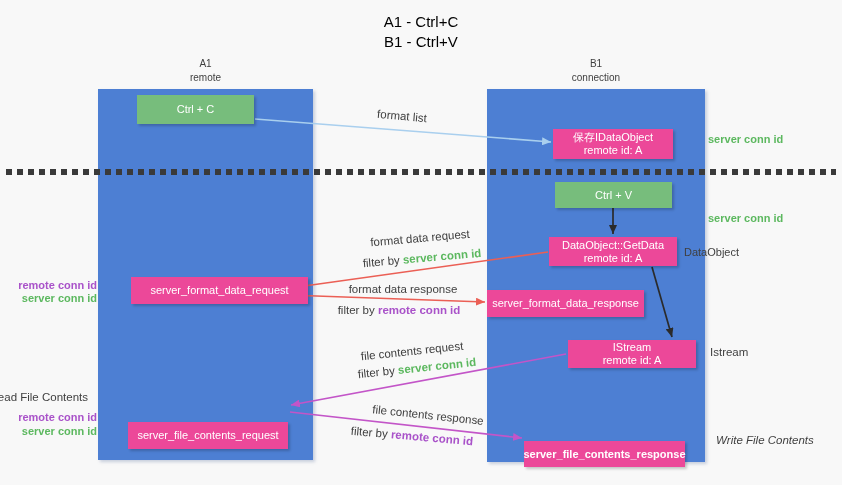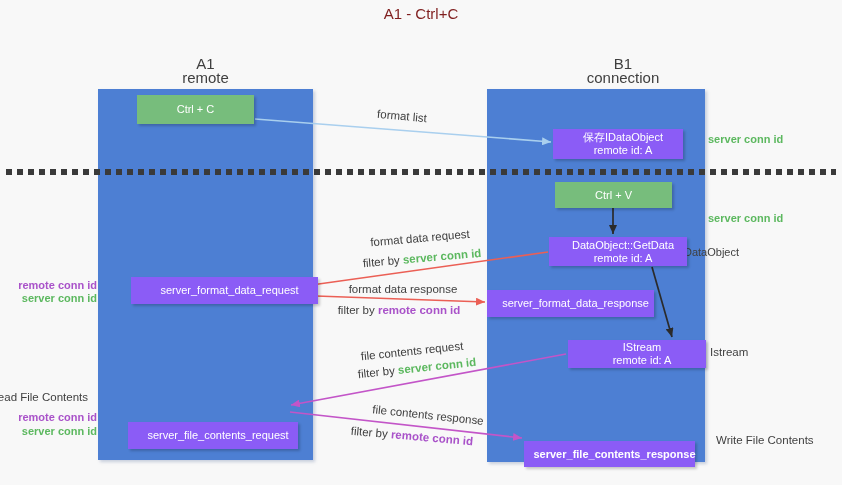--- a/index.html
+++ b/index.html
@@ -3,67 +3,68 @@
 <meta charset="utf-8">
 <style>
   html,body { margin:0; padding:0; background:#f8f8f8; }
   .canvas {
     position:relative; width:842px; height:485px; overflow:hidden;
     background:#f8f8f8;
     font-family:"Liberation Sans", sans-serif;
     color:#3f3f3f;
   }
   .title {
-    position:absolute; top:4px; left:0; right:0;
-    text-align:center; font-size:15px; line-height:20px; color:#7f1d1d;
+    position:absolute; top:12px; left:0; right:0;
+    text-align:center; font-size:15px; line-height:20px; color:#000000;
   }
   .lane {
     position:absolute; background:#4d7fd3;
     box-shadow:2px 2px 3px rgba(110,130,170,0.35);
   }
   .lane-header {
-    position:absolute; text-align:center; font-size:15px; line-height:14px; color:#3f3f3f;
+    position:absolute; text-align:center; font-size:10px; line-height:14px; color:#3f3f3f;
   }
   .divider {
     position:absolute; left:6px; top:169px; width:830px; height:6px;
     background:repeating-linear-gradient(90deg,#3a3a3a 0 6px, transparent 6px 11px);
   }
   .node {
     position:absolute; z-index:6;
     display:flex; flex-direction:column; justify-content:center; align-items:center;
     color:#ffffff; font-size:11px; line-height:13px; text-align:center;
     box-shadow:1.5px 1.5px 2.5px rgba(0,0,0,0.2);
   }
   .green-node  { background:#77bd7c; }
-  .orange-node { background:#8b5cf6;padding-left:10px; }
+  .orange-node { background:#ec4899; }
   .arrows { position:absolute; left:0; top:0; z-index:5; pointer-events:none; }
   .flabel {
     position:absolute; z-index:7; white-space:nowrap;
     font-size:11.5px; color:#3f3f3f;
   }
   .side { position:absolute; white-space:nowrap; font-size:11px; color:#3f3f3f; }
   .tg { color:#5cb85f; font-weight:bold; }
   .tp { color:#a952c9; font-weight:bold; }
   .plain { font-weight:normal; color:#3f3f3f; }
   .ralign { text-align:right; }
 </style>
 </head>
 <body>
 
 <div class="canvas">
 
   <div class="title">
     <div>A1 - Ctrl+C</div>
+    <div>B1 - Ctrl+V</div>
   </div>
 
   <div class="lane-header" style="left:98px; top:57px; width:215px;">
     <div>A1</div>
     <div>remote</div>
   </div>
-  <div class="lane-header" style="left:514px; top:57px; width:218px;">
+  <div class="lane-header" style="left:487px; top:57px; width:218px;">
     <div>B1</div>
     <div>connection</div>
   </div>
 
   <div class="lane" style="left:98px; top:89px; width:215px; height:371px;"></div>
   <div class="lane" style="left:487px; top:89px; width:218px; height:373px;"></div>
 
   <div class="divider"></div>
 
   <svg class="arrows" width="842" height="485" viewBox="0 0 842 485">
@@ -132,21 +133,21 @@
   <div class="flabel" style="left:412px; top:345px; transform:translateX(-50%) rotate(-6deg);">file contents request</div>
   <div class="flabel" style="left:417px; top:362px; transform:translateX(-50%) rotate(-6deg);"><span class="plain">filter by </span><span class="tg">server conn id</span></div>
 
   <div class="flabel" style="left:428px; top:409px; transform:translateX(-50%) rotate(6deg);">file contents response</div>
   <div class="flabel" style="left:412px; top:430px; transform:translateX(-50%) rotate(5deg);"><span class="plain">filter by </span><span class="tp">remote conn id</span></div>
 
   <div class="side tg" style="left:708px; top:133px;">server conn id</div>
   <div class="side tg" style="left:708px; top:212px;">server conn id</div>
   <div class="side" style="left:684px; top:246px; font-size:11px;">DataObject</div>
   <div class="side" style="left:710px; top:346px; font-size:11.5px;">Istream</div>
-  <div class="side" style="left:716px; top:434px; font-size:11.5px;">Write File Contents</div>
+  <div class="side" style="left:716px; top:434px; font-size:11.5px;font-style:italic;">Write File Contents</div>
 
   <div class="side tp ralign" style="right:745px; top:279px;">remote conn id</div>
   <div class="side tg ralign" style="right:745px; top:292px;">server conn id</div>
   <div class="side ralign" style="right:754px; top:391px; font-size:11.5px;">Read File Contents</div>
   <div class="side tp ralign" style="right:745px; top:411px;">remote conn id</div>
   <div class="side tg ralign" style="right:745px; top:425px;">server conn id</div>
 
 </div>
 
 </body></html>

